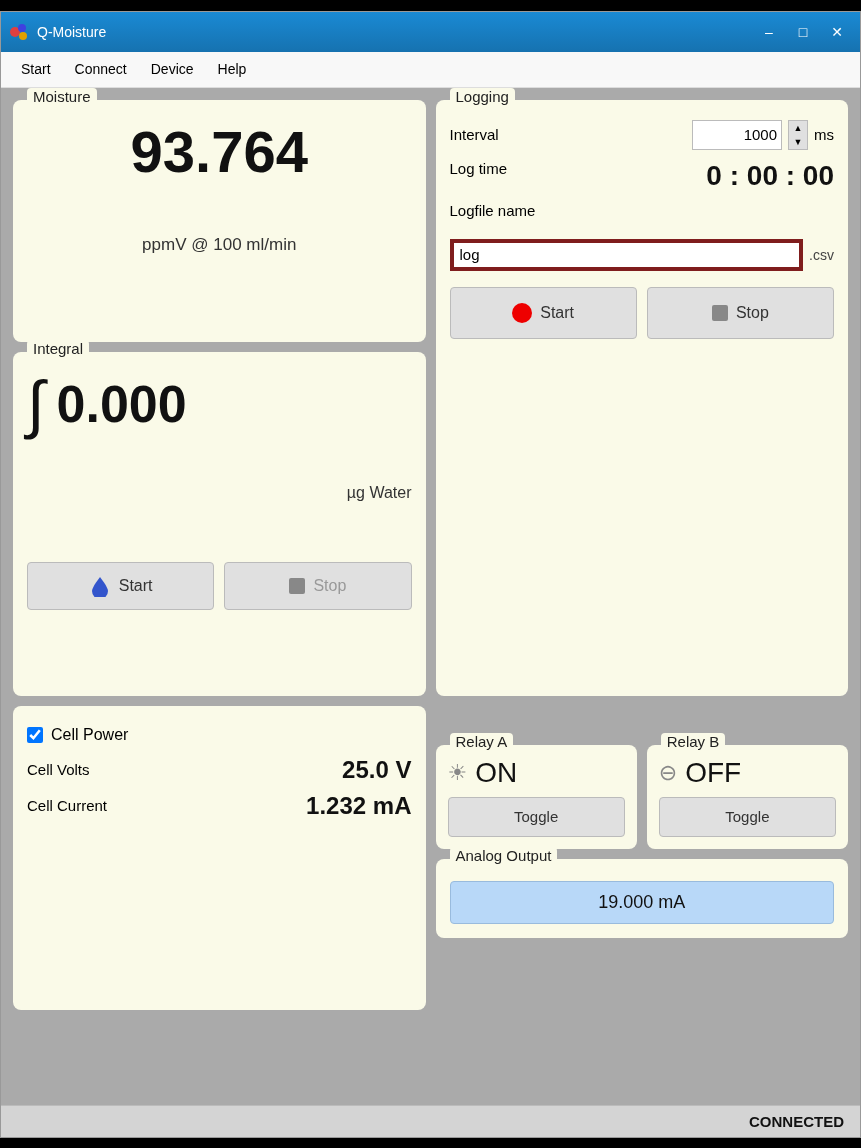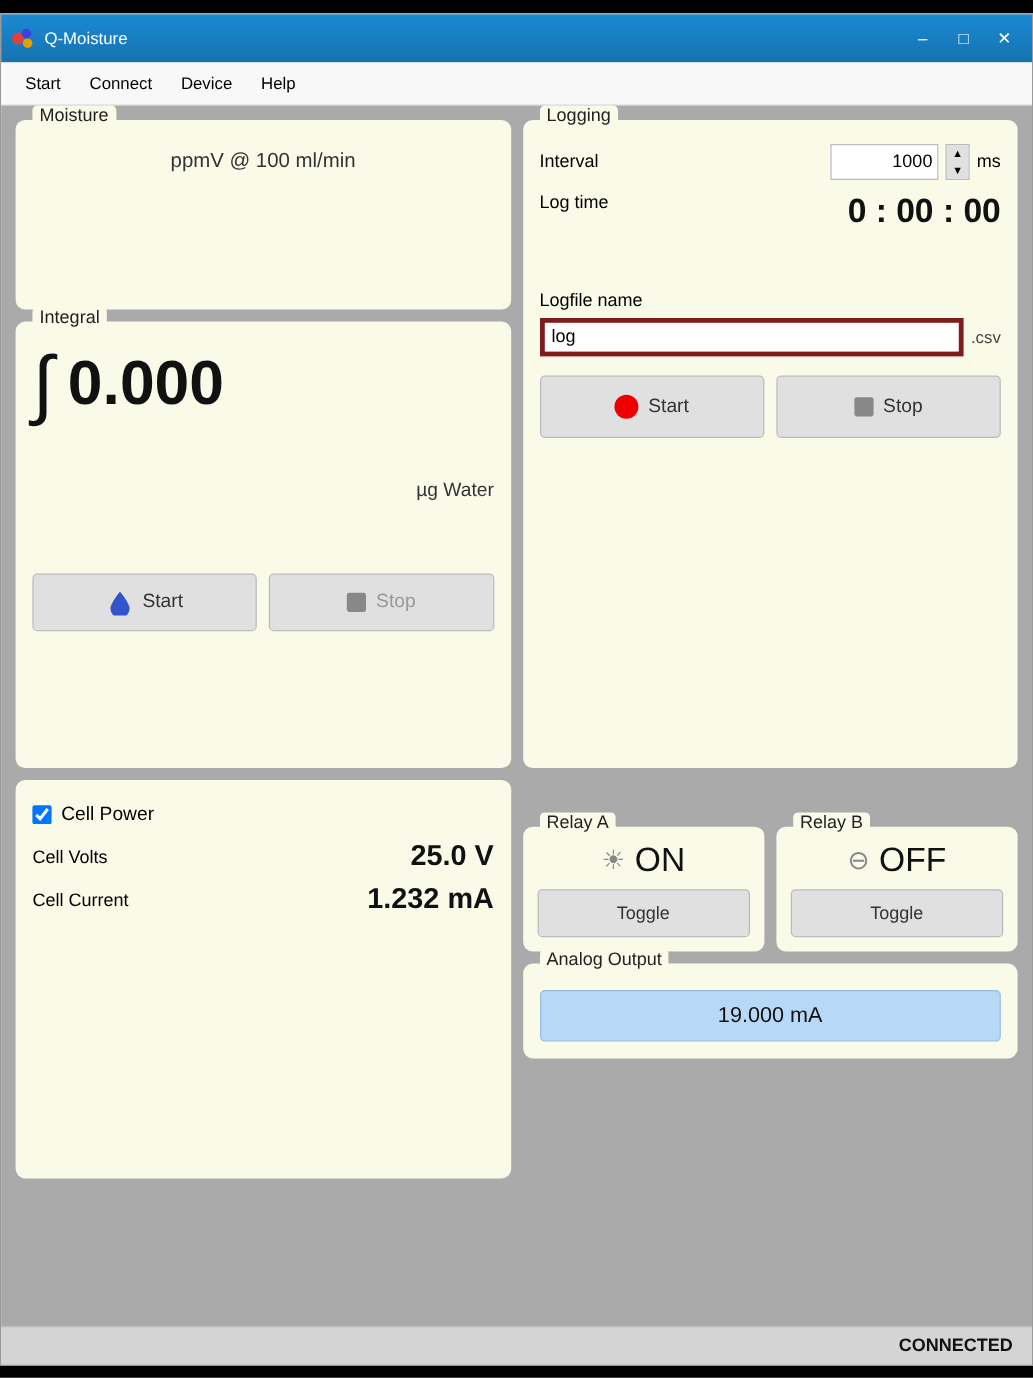--- a/index.html
+++ b/index.html
@@ -268,21 +268,21 @@
     .log-time-row {
       display: flex;
     }
     .log-time-label { font-size: 15px; }
     .log-time-value {
       font-size: 28px;
       font-weight: 700;
       margin-left: auto;
       color: #111;
     }
-    .logfile-section { display: flex; flex-direction: column; gap: 6px; margin-top: 40px; }
+    .logfile-section { display: flex; flex-direction: column; gap: 20px; }
     .logfile-label { font-size: 15px; }
     .logfile-row { display: flex; align-items: center; gap: 6px; }
     .logfile-input {
       flex: 1;
       height: 32px;
       border: 4px solid #7f1d1d;
       background: #fff;
       padding: 0 6px;
       font-size: 15px;
     }
@@ -312,21 +312,21 @@
       background: #e00;
       border-radius: 50%;
     }
     .relay-panel {
       background: #fafae8;
       border-radius: 8px;
       padding: 12px;
       position: relative;
       display: flex;
       flex-direction: column;
-      align-items: center;
+      align-items: flex-start;
       gap: 8px;
       margin-top: 39px;
     }
     .relay-status-row {
       display: flex;
       align-items: center;
       gap: 8px;
     }
     .relay-on-icon {
       font-size: 22px;
@@ -415,20 +415,21 @@
     <div class="menu-item">Start</div>
     <div class="menu-item">Connect</div>
     <div class="menu-item">Device</div>
     <div class="menu-item">Help</div>
   </div>
 
   <div class="main-content">
 
     <div class="panel moisture-panel" style="grid-column:1;grid-row:1;">
       <span class="panel-title">Moisture</span>
+      <div class="moisture-value">93.764</div>
       <div class="moisture-unit">ppmV @ 100 ml/min</div>
     </div>
 
     <div class="panel integral-panel" style="grid-column:1;grid-row:2;">
       <span class="panel-title">Integral</span>
       <div class="integral-row">
         <div class="integral-symbol">∫</div>
         <div class="integral-value">0.000</div>
       </div>
       <div class="integral-unit">µg Water</div>

